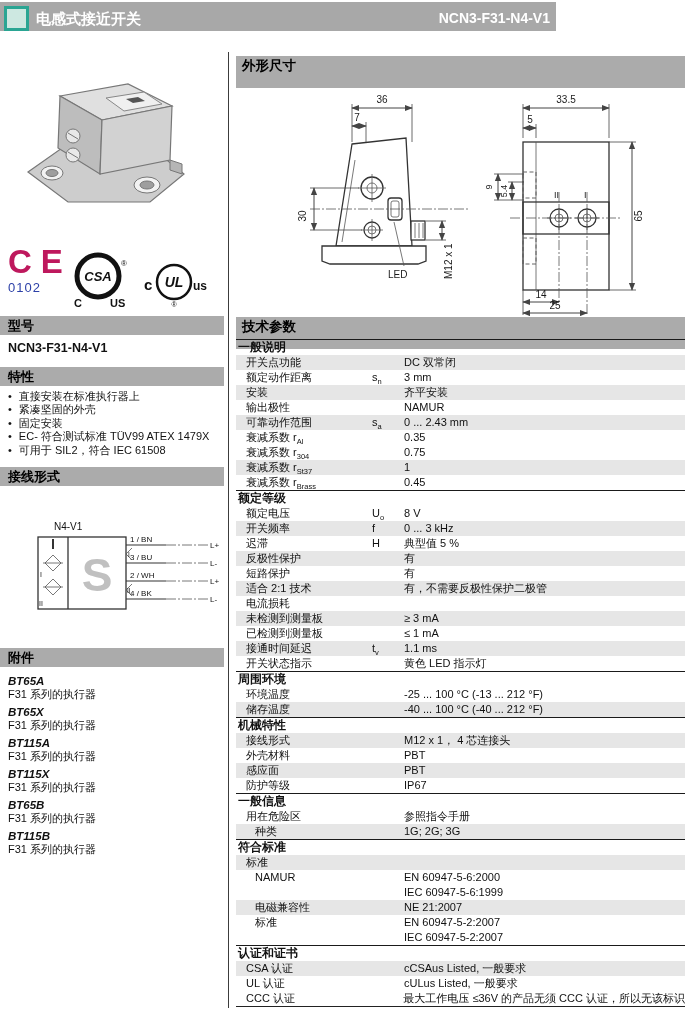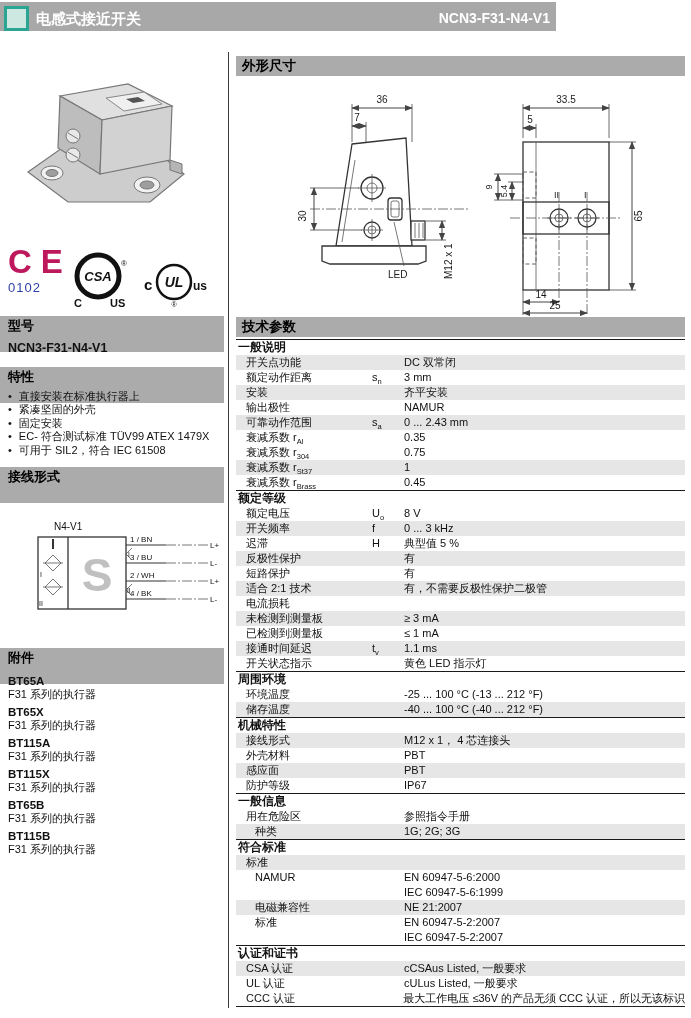--- a/index.html
+++ b/index.html
@@ -7,37 +7,37 @@
         font-family:"Liberation Sans","DejaVu Sans",sans-serif;color:#111;}
   
   .topbar{position:absolute;left:0;top:2px;width:556px;height:29px;background:#a8a8a8;}
   .brandbox{position:absolute;left:4px;top:4px;width:19px;height:19px;background:#cde8e1;border:3px solid #2aa593;}
   .toptitle{position:absolute;left:36px;top:2px;line-height:29px;font-size:15px;font-weight:bold;color:#fff;}
   .topmodel{position:absolute;right:6px;top:2px;line-height:29px;font-size:14px;font-weight:bold;color:#fff;}
   
   .divider-v{position:absolute;left:228px;top:52px;width:1px;height:956px;background:#3c3c3c;}
   
   .secbar{position:absolute;background:#ababab;font-weight:bold;color:#000;box-sizing:border-box;}
-  .sb-l{left:0;width:224px;height:36px;line-height:19px;font-size:13px;padding-left:8px;}
-  .sb-r{left:236px;width:449px;height:20px;line-height:20px;font-size:13.5px;padding-left:6px;}
+  .sb-l{left:0;width:224px;height:19px;line-height:19px;font-size:13px;padding-left:8px;}
+  .sb-r{left:236px;width:449px;height:32px;line-height:20px;font-size:13.5px;padding-left:6px;}
   
   .prodsvg{position:absolute;left:10px;top:54px;}
   .ce{position:absolute;left:8px;top:246px;}
   .ce-txt{font-size:33px;font-weight:bold;letter-spacing:9px;line-height:32px;color:#be185d;}
   .ce-num{font-size:13px;letter-spacing:1px;color:#2d41a8;line-height:20px;}
   .csasvg{position:absolute;left:68px;top:250px;}
   .ulsvg{position:absolute;left:140px;top:257px;}
   .model-name{position:absolute;left:8px;top:341px;font-size:12.5px;font-weight:bold;}
   .features{position:absolute;left:8px;top:390px;width:216px;margin:0;padding:0;list-style:none;font-size:11px;}
   .features li{line-height:13.4px;white-space:nowrap;}
   .features li::before{content:"•";margin-right:7px;}
   .wiresvg{position:absolute;left:16px;top:519px;}
   .acc{position:absolute;left:8px;top:674px;width:214px;}
   .acc-item{margin-bottom:4px;}
-  .acc-model{font-size:11.5px;font-weight:bold;line-height:14px;}
+  .acc-model{font-size:11.5px;font-weight:bold;line-height:14px;font-style:italic;}
   .acc-desc{font-size:11px;line-height:13px;}
   
   .dimsvg{position:absolute;left:238px;top:82px;}
   .t-table{position:absolute;left:236px;top:339px;width:449px;border-bottom:1px solid #222;}
   .t-head{min-height:15px;line-height:15px;font-size:12px;font-weight:bold;border-top:1px solid #1a1a1a;padding-left:2px;}
   .t-row{display:flex;min-height:15px;font-size:11px;line-height:15px;}
   .t-row.odd{background:#e6e6e6;align-items:flex-end;}
   .t-label{width:132px;padding-left:10px;box-sizing:border-box;white-space:nowrap;}
   .t-label.ind2{padding-left:19px;}
   .t-sym{width:36px;padding-left:4px;box-sizing:border-box;}

